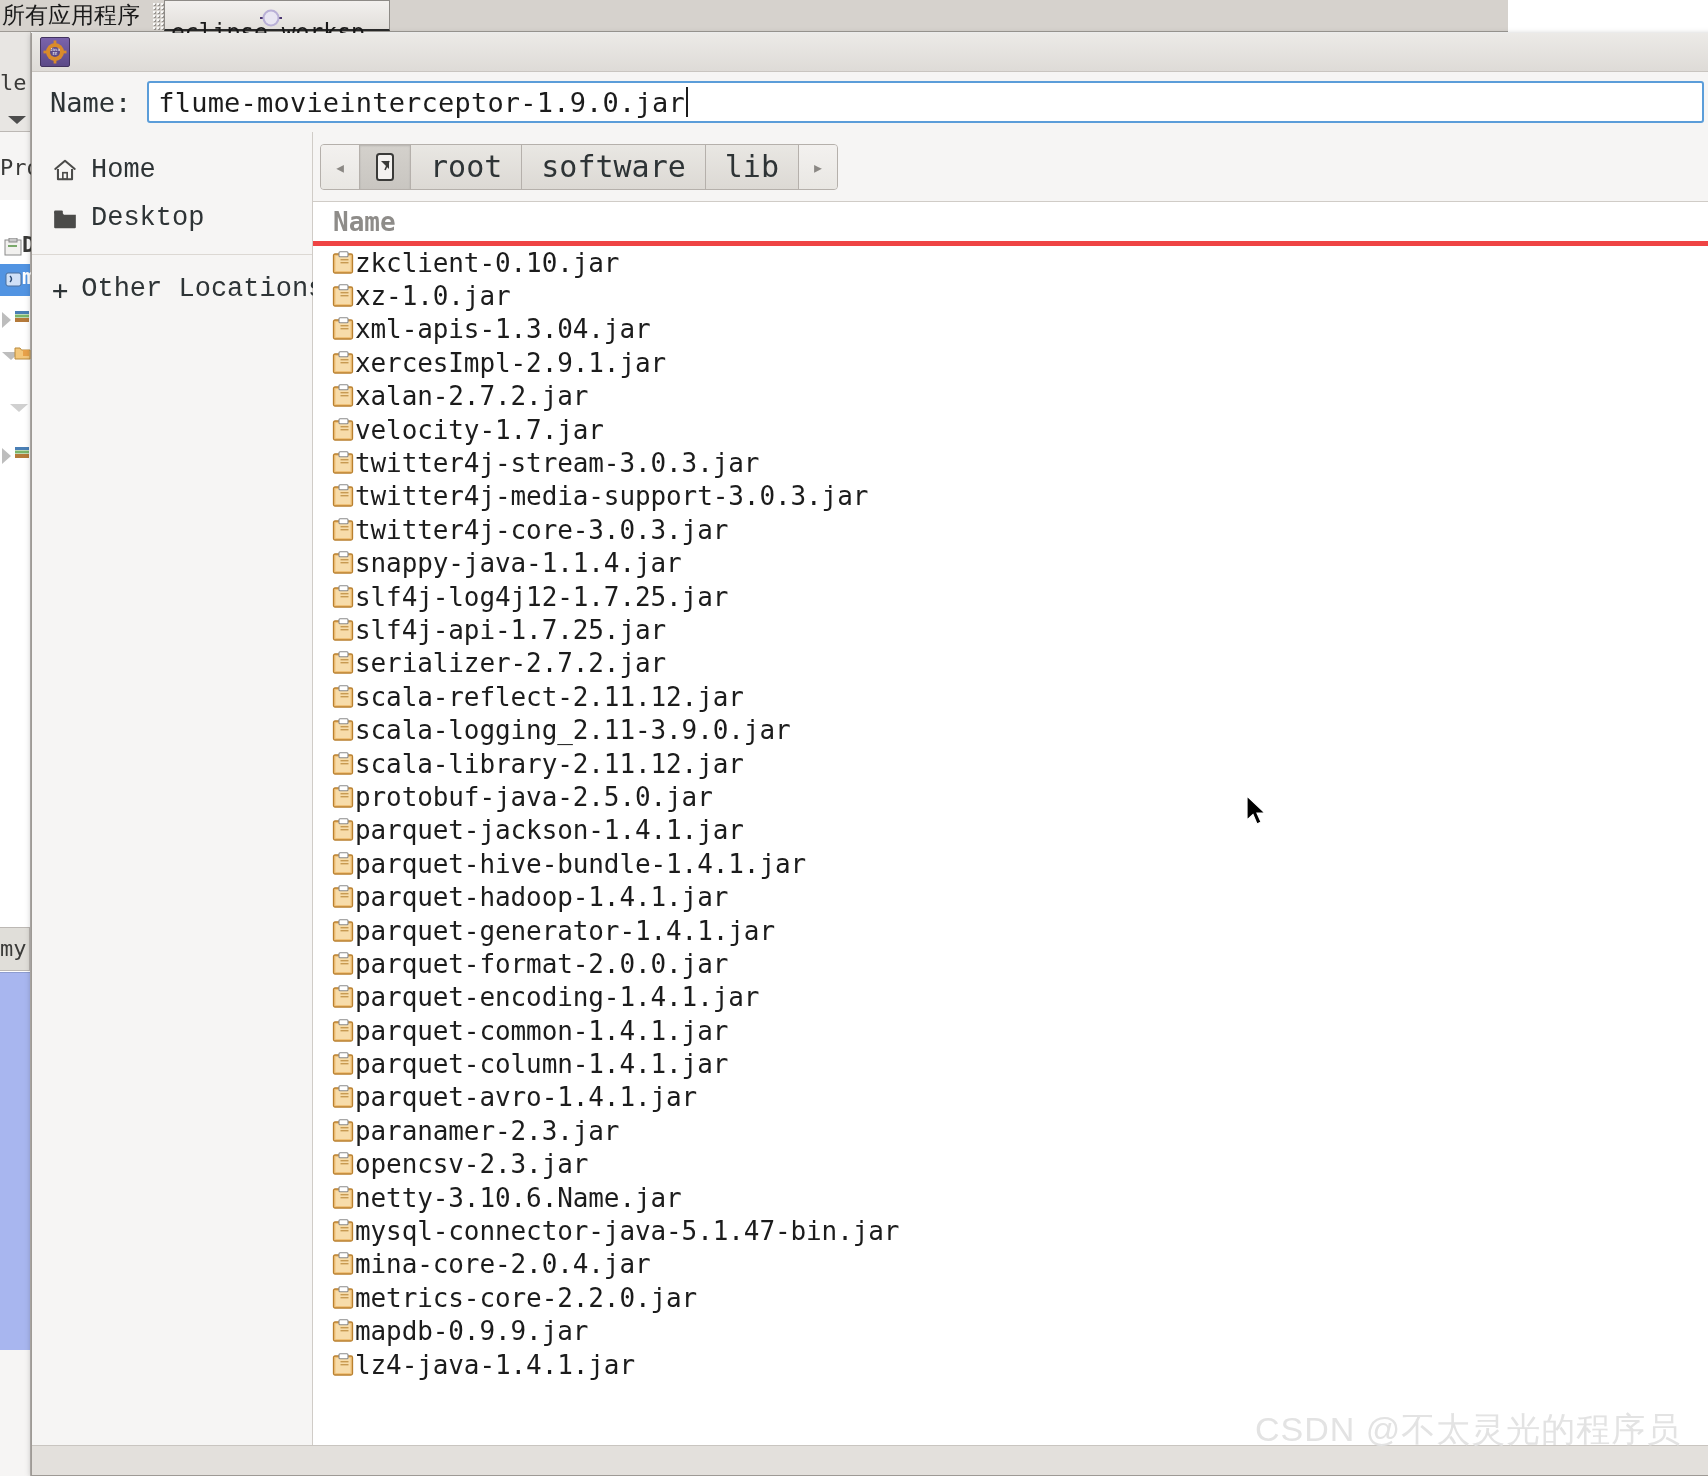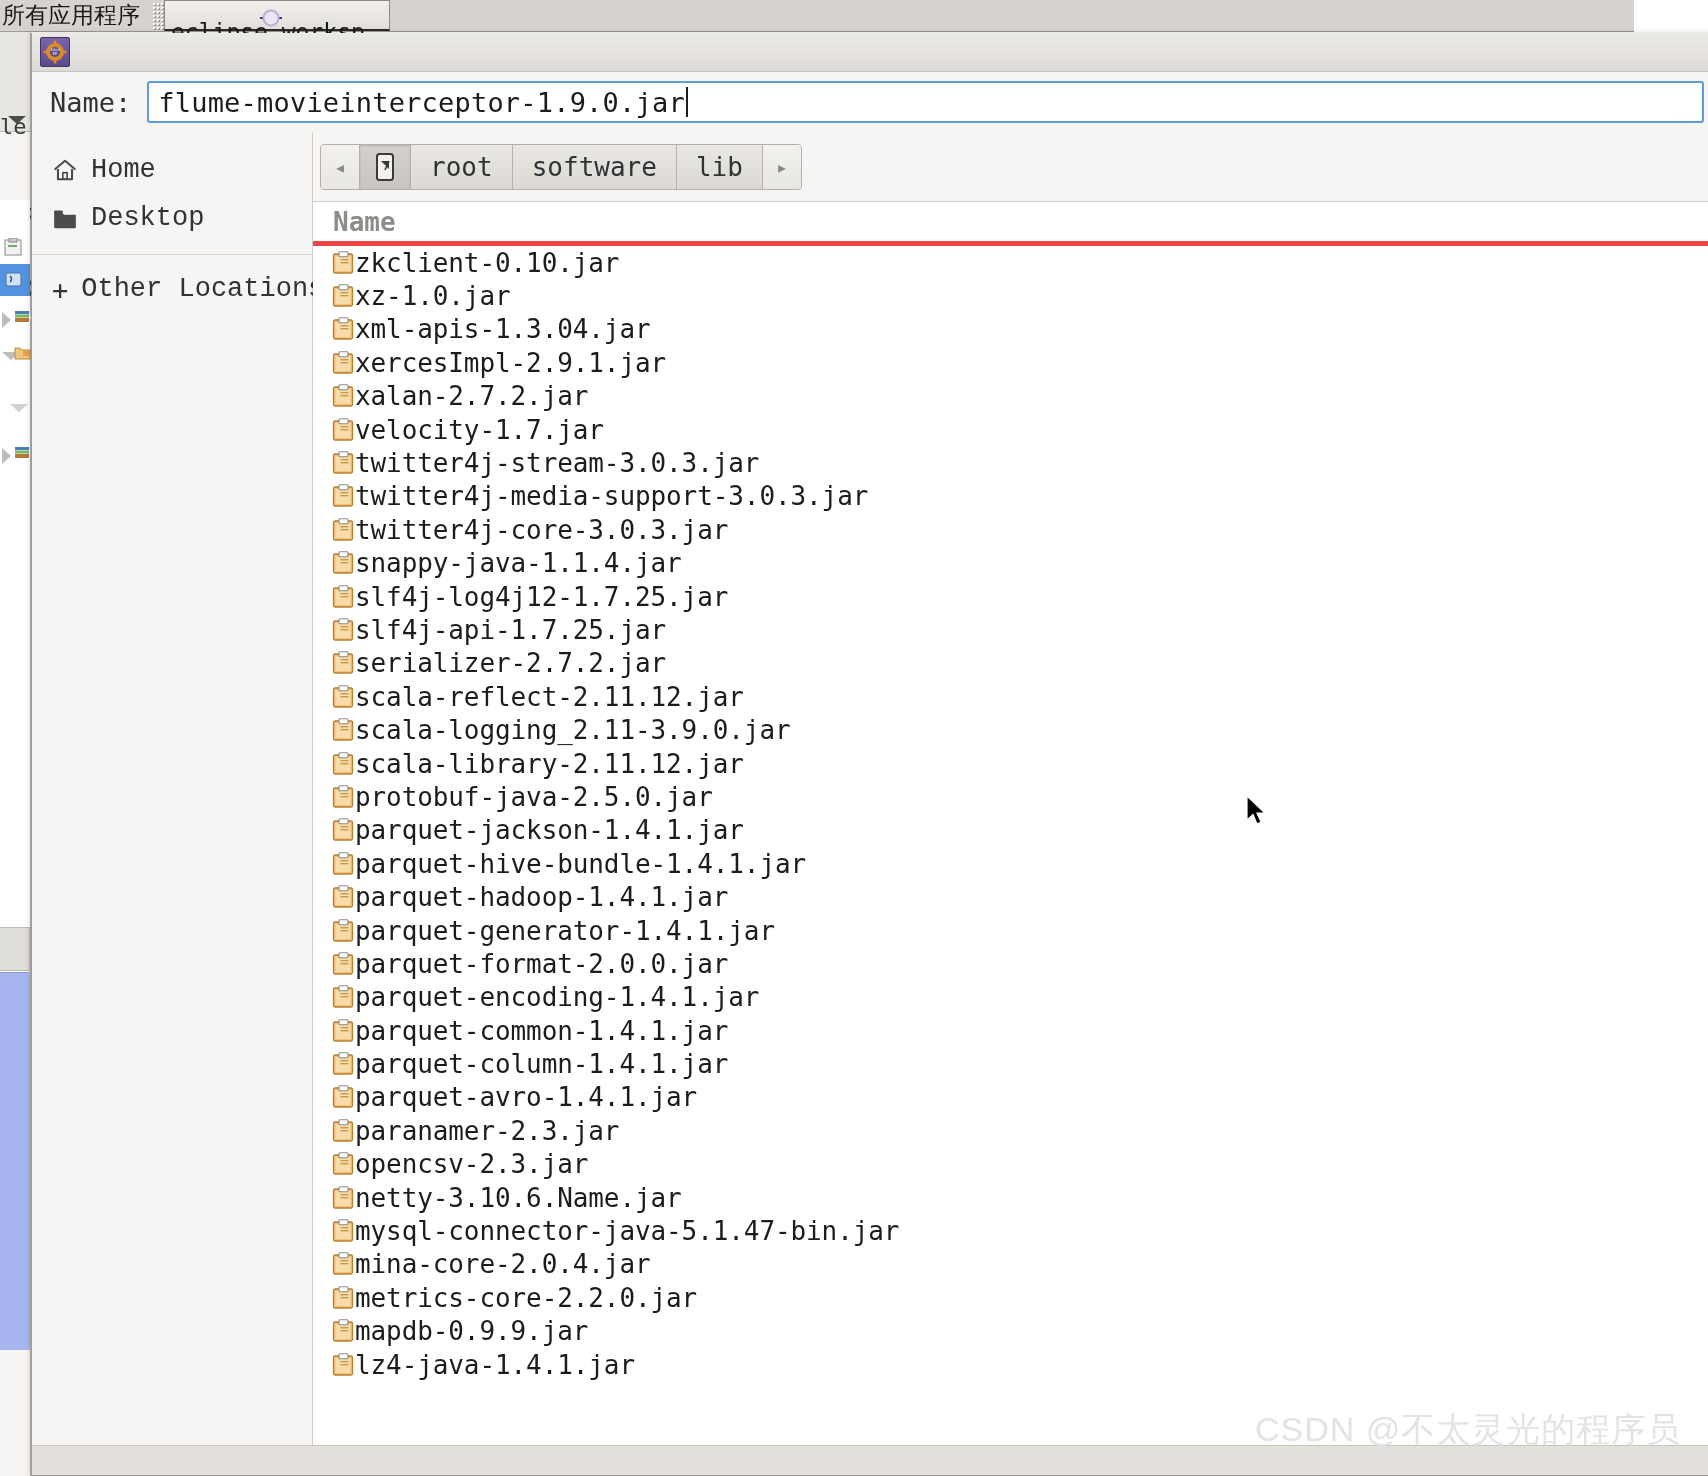--- a/index.html
+++ b/index.html
@@ -27,21 +27,21 @@
   .bg-toolbar-chunk {
     position: absolute; left: 0; top: 32px;
     width: 30px; height: 100px;
     background: #e8e6e3;
     border-bottom: 1px solid #bcb8b4;
   }
   .bg-tiny-text {
     position: absolute;
     font-size: 22px; color: #3a3a38;
     font-family: "DejaVu Sans Mono", "Liberation Mono", monospace;
-    white-space: nowrap; overflow: hidden; margin-top: 44px;
+    white-space: nowrap; overflow: hidden;
   }
   .bg-caret-down {
     position: absolute;
     width: 0; height: 0;
     border-left: 9px solid transparent;
     border-right: 9px solid transparent;
     border-top: 8px solid #4d4d4d;
   }
   .bg-caret-right {
     position: absolute;
@@ -65,21 +65,21 @@
   }
   .bg-grey-tab {
     position: absolute;
     background: #e0ded9;
     border: 1px solid #bcb8b4;
   }
 
   
   .taskbar {
     position: absolute; left: 0; top: 0;
-    width: 1634px; height: 32px;
+    width: 1508px; height: 32px;
     background: #d6d2cd;
     border-bottom: 1px solid #9e9a95;
     display: flex; align-items: center;
   }
   .taskbar-apps {
     font-size: 23px; color: #1a1a1a;
     padding-left: 2px; padding-right: 12px;
     white-space: nowrap;
     font-family: "DejaVu Sans", "Liberation Sans", sans-serif;
   }
@@ -246,21 +246,21 @@
     display: flex; align-items: stretch;
     height: 46px;
     border: 1px solid #b5b0ab;
     border-radius: 4px;
     overflow: hidden;
     background: #e6e3df;
   }
   .path-btn {
     display: flex; align-items: center; justify-content: center;
     padding: 0 19px;
-    font-size: 26px; color: #2e3436;
+    font-size: 30px; color: #2e3436;
     background: linear-gradient(#e9e7e3, #dcd9d4);
     border-right: 1px solid #b5b0ab;
     font-family: "DejaVu Sans Mono", "Liberation Mono", monospace;
     white-space: nowrap;
   }
   .path-btn.active {
     background: linear-gradient(#d4d1cc, #c9c6c1);
     box-shadow: inset 0 1px 2px rgba(0,0,0,.14);
   }
   .path-btn.arrow {

